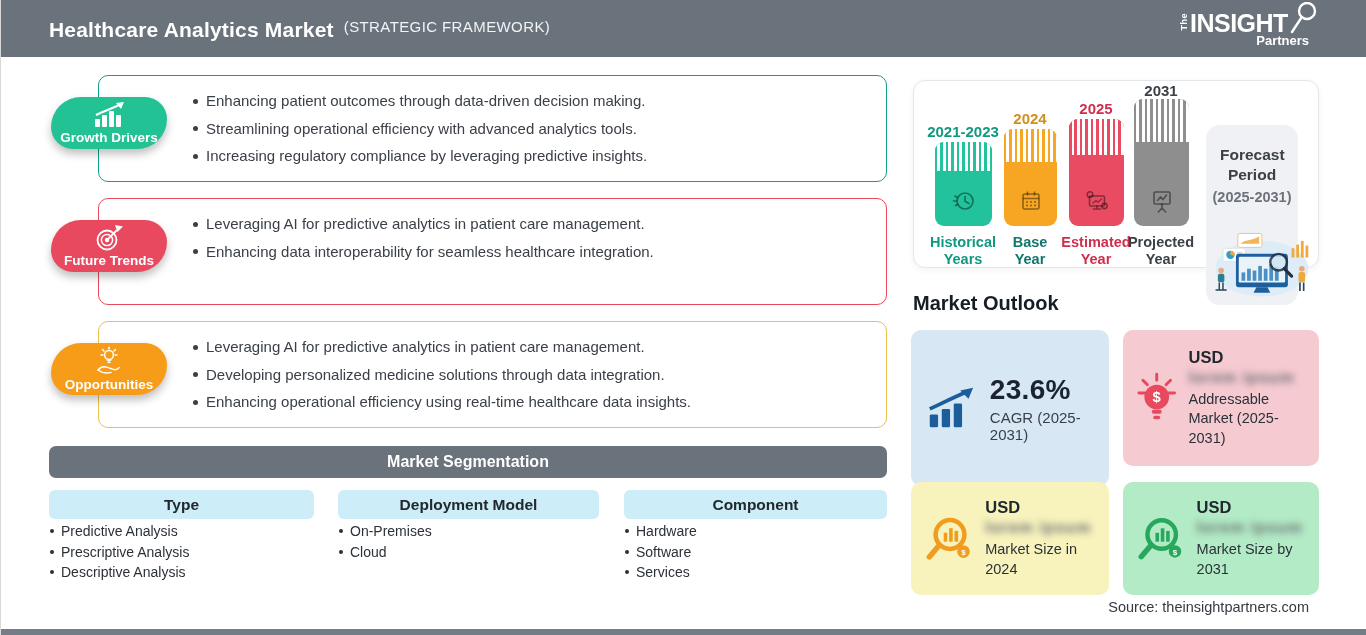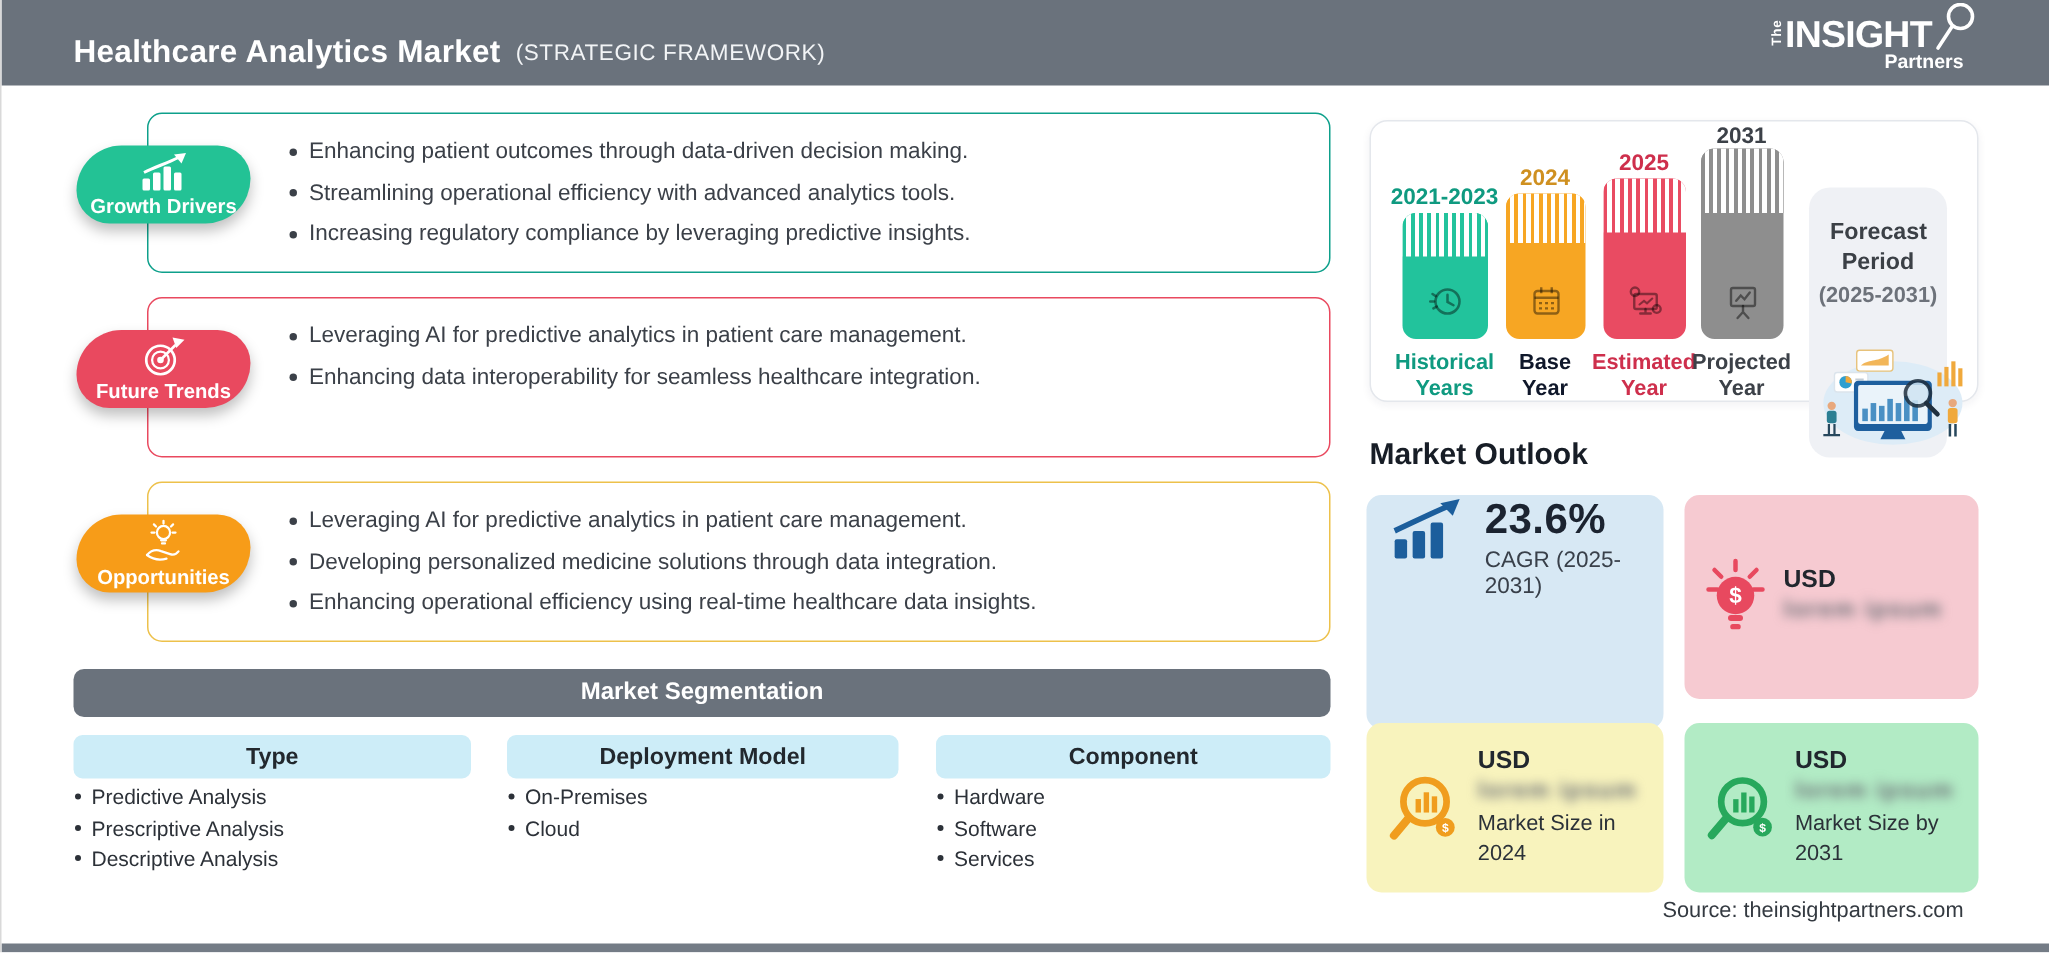--- a/index.html
+++ b/index.html
@@ -2,21 +2,21 @@
 <html><head>
 <meta charset="utf-8">
 <style>
   * { margin:0; padding:0; box-sizing:border-box; }
   html,body { background:#fff; }
   body { font-family:"Liberation Sans","DejaVu Sans",sans-serif; }
   .canvas { position:relative; width:1366px; height:635px; background:#fff; overflow:hidden; border-left:1px solid #d9d9d9; }
 
   
   .header { position:absolute; top:0; left:0; width:1366px; height:57px; background:#6a727c; display:flex; align-items:center; }
-  .h-title { position:absolute; left:48px; top:0; height:70px; display:flex; align-items:center; gap:10px; }
+  .h-title { position:absolute; left:48px; top:0; height:70px; display:flex; align-items:flex-start; gap:10px; padding-top:18px; }
   .h-title .main { color:#fff; font-size:21px; font-weight:bold; letter-spacing:.2px; }
   .h-title .sub { color:#f2f4f6; font-size:15px; font-weight:normal; letter-spacing:.4px; }
   .logo { position:absolute; right:56px; top:9px; width:130px; height:42px; color:#fff; }
   .logo-the { position:absolute; left:-2px; top:4px; font-size:9px; font-weight:bold; writing-mode:vertical-rl; transform:rotate(180deg); letter-spacing:.5px; }
   .logo-insight { position:absolute; left:9px; top:0px; font-size:25px; font-weight:bold; letter-spacing:-.5px; }
   .logo-mag { position:absolute; right:-8px; top:-7px; width:30px; height:36px; }
   .logo-partners { position:absolute; right:2px; top:24px; font-size:13px; font-weight:bold; }
 
   
   .sec-box { position:absolute; left:97px; width:789px; height:107px; background:#fff; border-radius:10px; }
@@ -58,32 +58,32 @@
   #bar-proj { left:220px; width:55px; height:127px; background:#8e8e8e; }
   #bar-proj .stripes { background:repeating-linear-gradient(90deg,#8e8e8e 0 2.5px,#fff 2.5px 5.5px); }
   .bar-icon { position:absolute; left:50%; transform:translateX(-50%); bottom:12px; }
   .tl-year { position:absolute; transform:translateX(-50%); font-size:15px; font-weight:bold; white-space:nowrap; }
   #year-hist { left:49px; top:42px; color:#0f9a80; }
   #year-base { left:116px; top:29px; color:#cf9020; }
   #year-est  { left:182px; top:19px; color:#ce2f4c; }
   #year-proj { left:247px; top:1px;  color:#3c4148; }
   .tl-label { position:absolute; top:153px; transform:translateX(-50%); text-align:center; font-size:14.5px; font-weight:bold; line-height:1.2; white-space:nowrap; }
   #lab-hist { left:49px; color:#0f9a80; }
-  #lab-base { left:116px; color:#0f172a; }
+  #lab-base { left:116px; color:#0f766e; }
   #lab-est  { left:182px; color:#ce2f4c; }
   #lab-proj { left:247px; color:#3c4148; }
   .forecast { position:absolute; left:292px; top:4px; width:92px; height:180px; background:#eff1f5; border-radius:14px; text-align:center; padding-top:20px;margin-top:40px; }
   .forecast .f1 { font-size:15.5px; font-weight:bold; color:#3b4046; line-height:1.3; padding:0 14px; }
   .forecast .f2 { font-size:14.5px; font-weight:bold; color:#6d727a; margin-top:4px; }
   .forecast svg { position:absolute; left:4px; bottom:5px; width:102px; height:70px; }
 
   
   .mo-title { position:absolute; left:912px; top:292px; font-size:20px; font-weight:bold; color:#171d26; }
   .mo-card { position:absolute; border-radius:10px; }
-  #card-cagr { left:910px; top:330px; width:198px; height:156px; background:#d7e8f4; display:flex; padding-left:16px; gap:13px; }
+  #card-cagr { left:910px; top:330px; width:198px; height:156px; background:#d7e8f4; display:flex; align-items:center; padding-left:16px; gap:13px; }
   #card-addr { left:1122px; top:330px; width:196px; height:136px; background:#f6cad1; }
   #card-2024 { left:910px; top:482px; width:198px; height:113px; background:#f8f3bd; }
   #card-2031 { left:1122px; top:482px; width:196px; height:113px; background:#b2ebc5; }
   .cagr-val { font-size:28px; font-weight:bold; color:#1b2330; letter-spacing:.3px; }
   .cagr-lab { font-size:15px; color:#39404a; margin-top:3px; }
   .usd-card-inner { display:flex; align-items:center; height:100%; padding:10px 10px 10px 12px; gap:10px; }
   .usd-col { display:flex; flex-direction:column; }
   .usd { font-size:16.5px; font-weight:bold; color:#21272e; }
   .masked { filter:blur(3.6px); font-size:16px; font-weight:bold; color:#6b6f76; letter-spacing:1px; margin:2px 0 3px; white-space:nowrap; }
   .card-lab { font-size:14.5px; color:#2b3138; line-height:1.35; max-width:122px; }
@@ -329,20 +329,21 @@
           <path d="M22 5 v6 M8 11 l4.5 4.5 M36 11 l-4.5 4.5 M4 24 h6 M34 24 h6"></path>
         </g>
         <circle cx="22" cy="28" r="12.5" fill="#e8495f"></circle>
         <rect x="17" y="41" width="10" height="4" rx="2" fill="#e8495f"></rect>
         <rect x="18.5" y="47" width="7" height="3.5" rx="1.75" fill="#e8495f"></rect>
         <text x="22" y="33" font-size="15" fill="#fff" text-anchor="middle" font-weight="bold" font-family="Liberation Sans, sans-serif">$</text>
       </svg>
       <div class="usd-col">
         <span class="usd">USD</span>
         <span class="masked">lorem ipsum</span>
+        <span class="card-lab">Addressable Market (2025-2031)</span>
       </div>
     </div>
   </div>
 
   <div class="mo-card" id="card-2024">
     <div class="usd-card-inner">
       <svg width="56" height="56" viewBox="0 0 58 58">
         <circle cx="30" cy="24" r="16" fill="none" stroke="#f09d1e" stroke-width="5"></circle>
         <g fill="#f09d1e">
           <rect x="23" y="22" width="4" height="10"></rect>

